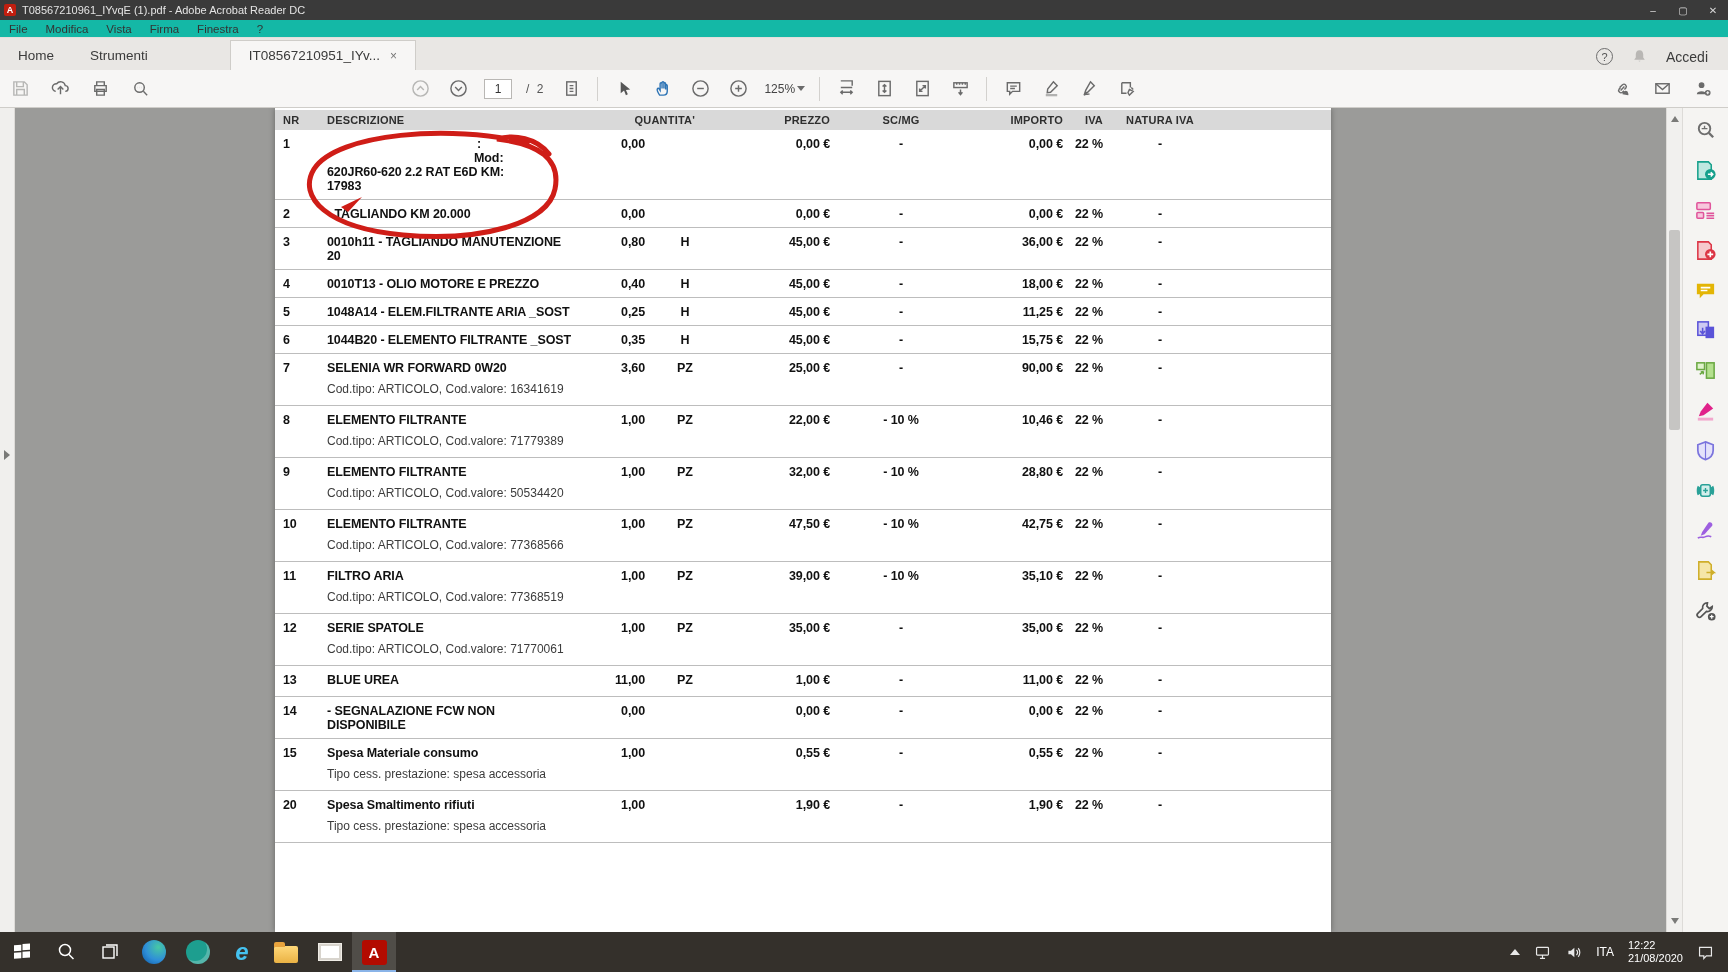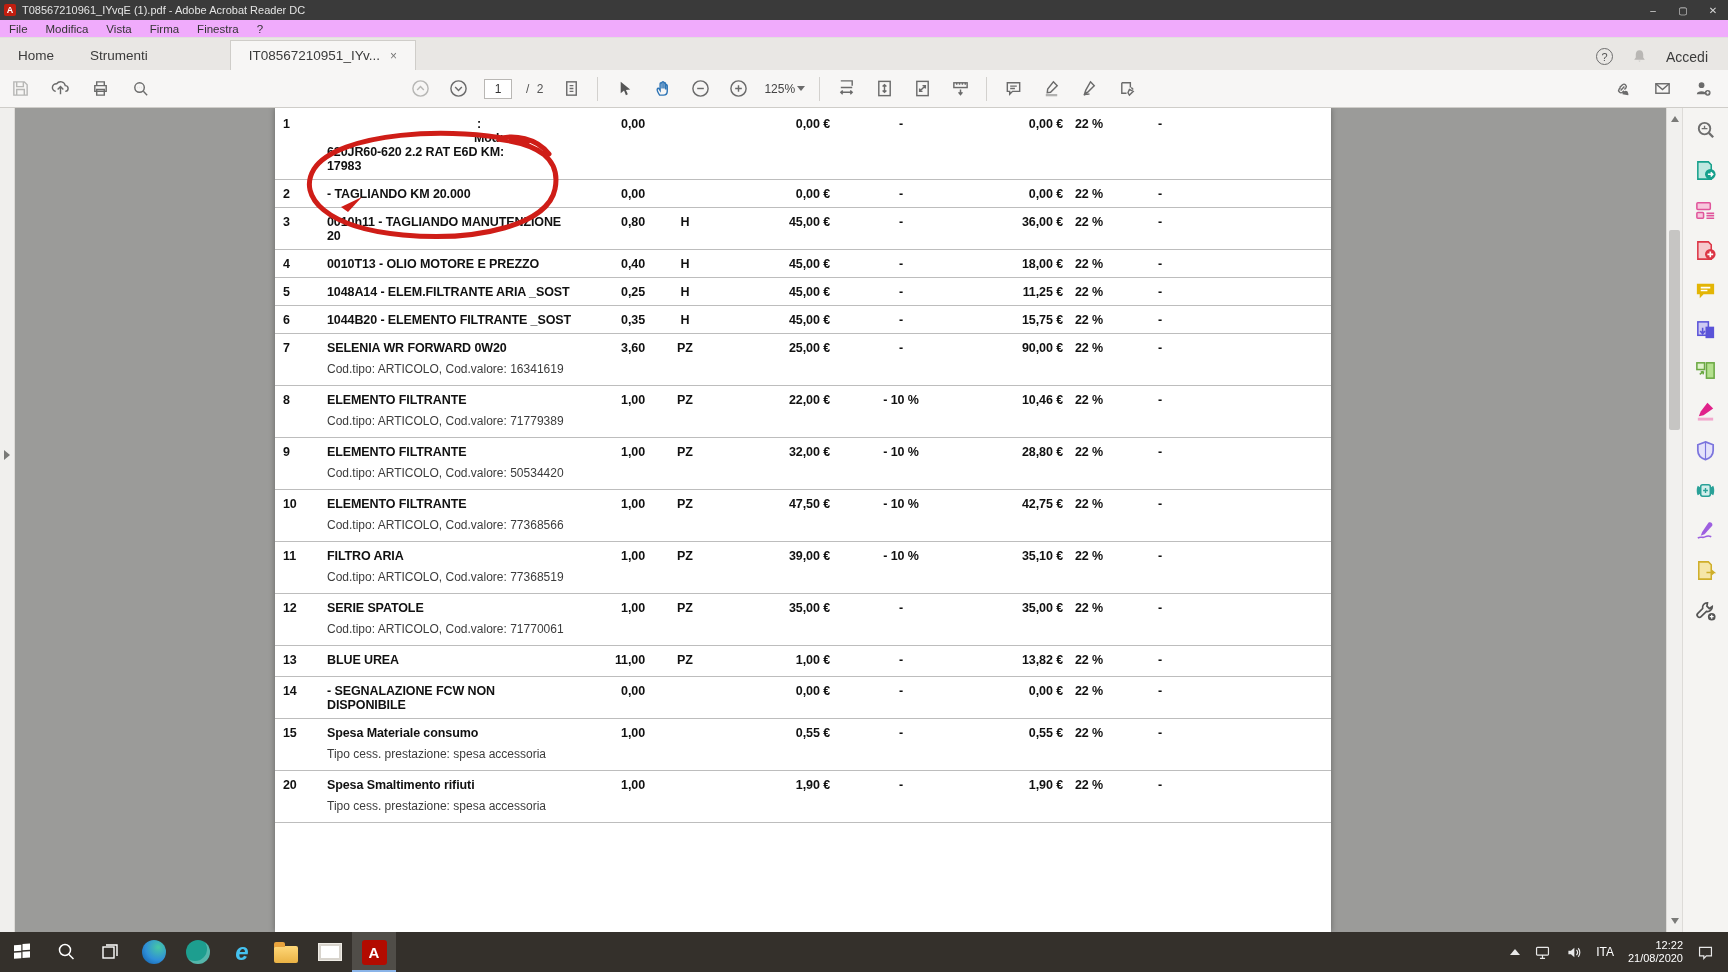--- a/index.html
+++ b/index.html
@@ -11,21 +11,21 @@
     background:#3a3a3a; color:#e4e4e4; display:flex; align-items:center; font-size:11px; }
   .titlebar .appico { width:12px; height:12px; background:#c11e0f; margin:0 6px 0 4px;
     border-radius:2px; display:inline-flex; align-items:center; justify-content:center;
     color:#fff; font-size:9px; font-weight:bold; }
   .win-controls { margin-left:auto; display:flex; height:100%; }
   .win-controls span { width:30px; display:flex; align-items:center; justify-content:center;
     font-size:10px; color:#d8d8d8; cursor:default; }
 
   
   .menubar { position:absolute; left:0; top:20px; width:1728px; height:18px;
-    background:#f0abfc; border-bottom:1px solid #e2e0dd; display:flex; align-items:center;
+    background:#14b8a6; border-bottom:1px solid #e2e0dd; display:flex; align-items:center;
     font-size:11.5px; color:#333; }
   .menubar span { padding:0 9px; }
 
   
   .tabbar { position:absolute; left:0; top:38px; width:1728px; height:32px;
     background:#e9e7e4; display:flex; align-items:flex-end; font-size:13.5px; color:#3b3b3b; }
   .tab { padding:7px 18px; cursor:default; }
   .tab.doc { background:#f7f6f5; border:1px solid #cfcdc9; border-bottom:none;
     height:30px; margin-left:64px; display:flex; align-items:center; gap:10px; min-width:170px; }
   .tab .close { color:#777; font-size:12px; }
@@ -121,21 +121,21 @@
   .folder:before { content:""; position:absolute; top:-4px; left:0; width:11px; height:5px;
     background:#e8a33d; border-radius:2px 2px 0 0; }
   .mail-tile { width:24px; height:18px; background:#d8d4cd; border:1px solid #efece6; position:relative; }
   .mail-tile:before { content:""; position:absolute; left:2px; top:2px; right:2px; bottom:2px;
     background:#fff; }
   .acro-tile { width:25px; height:25px; background:#b30b00; border-radius:3px; color:#fff;
     display:flex; align-items:center; justify-content:center; font-weight:bold; font-size:15px; }
   .tray { margin-left:auto; display:flex; align-items:center; gap:14px; padding-right:14px;
     font-size:12px; }
   .tray svg { width:17px; height:17px; stroke:#e8e8e8; fill:none; stroke-width:1.4; }
-  .clockblock { text-align:right; font-size:11px; line-height:13px; }
+  .clockblock { text-align:left; font-size:11px; line-height:13px; }
   .chev-up { width:0; height:0; border-left:5px solid transparent; border-right:5px solid transparent;
     border-bottom:6px solid #e8e8e8; }
 </style>
 </head>
 <body>
 
 <div class="titlebar">
   <span class="appico">A</span>
   <span>T08567210961_IYvqE (1).pdf - Adobe Acrobat Reader DC</span>
   <div class="win-controls">
@@ -318,20 +318,31 @@
 </div>
 
 <div class="workspace">
   <div class="left-strip">
     <span class="tri-r"></span>
   </div>
 
   <div class="doc-area">
     <div class="page">
 
+      <div class="grid-row thead">
+        <span class="c-nr">NR</span>
+        <span>DESCRIZIONE</span>
+        <span class="hq">QUANTITA'</span>
+        <span class="c-prezzo">PREZZO</span>
+        <span class="c-scmg">SC/MG</span>
+        <span class="c-importo">IMPORTO</span>
+        <span class="c-iva">IVA</span>
+        <span class="c-natura">NATURA IVA</span>
+        <span></span>
+      </div>
 
       <div id="tbody">
           <div class="grid-row trow">
             <span class="c-nr">1</span>
             <span class="c-desc">
               <div class="dline" style="padding-left: 150px;">:</div>
               <div class="dline" style="padding-left: 147px;">Mod:</div>
               <div class="dline" style="padding-left: 0px;">620JR60-620 2.2 RAT E6D KM:</div>
               <div class="dline" style="padding-left: 0px;">17983</div>
             </span>
@@ -506,21 +517,21 @@
           </div>
           <div class="grid-row trow has-sub">
             <span class="c-nr">13</span>
             <span class="c-desc">
               <div class="dmain">BLUE UREA</div>
             </span>
             <span class="c-qty">11,00</span>
             <span class="c-unit">PZ</span>
             <span class="c-prezzo">1,00 €</span>
             <span class="c-scmg">-</span>
-            <span class="c-importo">13,82 €</span>
+            <span class="c-importo">11,00 €</span>
             <span class="c-iva">22 %</span>
             <span class="c-natura">-</span>
             <span class=""></span>
           </div>
           <div class="grid-row trow">
             <span class="c-nr">14</span>
             <span class="c-desc">
               <div class="dmain">- SEGNALAZIONE FCW NON DISPONIBILE</div>
             </span>
             <span class="c-qty">0,00</span>

